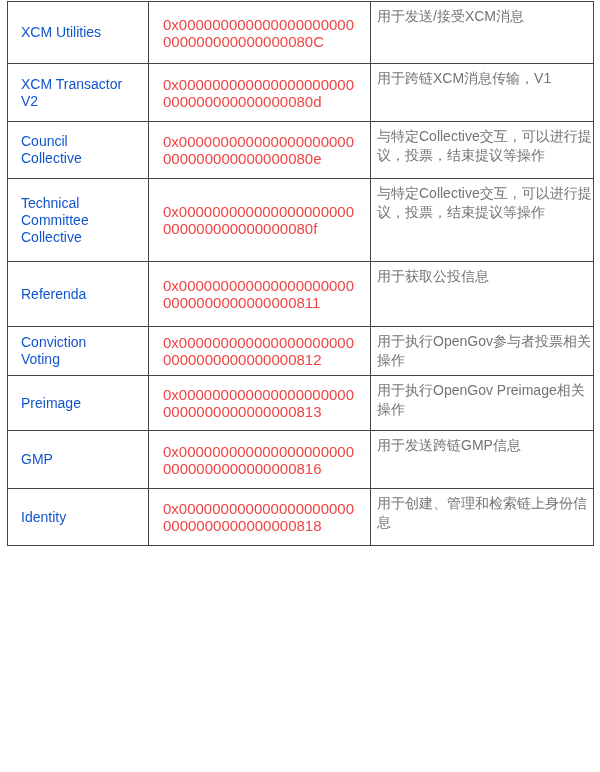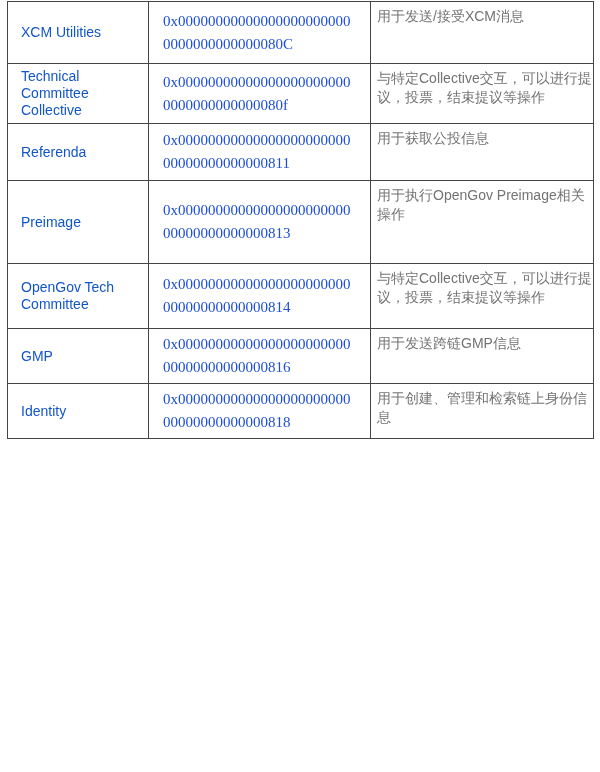--- a/index.html
+++ b/index.html
@@ -36,24 +36,23 @@
   }
   td.c1 a {
     color: #1155cc;
     cursor: pointer;
     margin-top: 36px;
   }
   td.c2 {
     vertical-align: middle;
     padding: 4px 15px 4px 14px;
     font-size: 15px;
-    line-height: 23px;
-    color: #1d4ed8;
+    line-height: 17px;
+    color: #ef4444;
     word-break: break-all;
-    font-family: Liberation Serif, serif;
   }
   td.c3 {
     vertical-align: top;
     padding: 5px 0 5px 6px;
     font-size: 14px;
     line-height: 19px;
     color: #737373;
   }
   
   tr:nth-child(1)  { height: 62px; }
@@ -80,38 +79,48 @@
         <col class="col-address">
         <col class="col-desc">
     </colgroup>
     <tbody>
       <tr>
         <td class="c1"><a>XCM Utilities</a></td>
         <td class="c2"><span>0x000000000000000000000000000000000000080C</span></td>
         <td class="c3"><span>用于发送/接受XCM消息</span></td>
       </tr>
       <tr>
+        <td class="c1"><a>XCM Transactor V2</a></td>
+        <td class="c2"><span>0x000000000000000000000000000000000000080d</span></td>
+        <td class="c3"><span>用于跨链XCM消息传输，V1</span></td>
+      </tr>
+      <tr>
+        <td class="c1"><a>Council Collective</a></td>
+        <td class="c2"><span>0x000000000000000000000000000000000000080e</span></td>
+        <td class="c3"><span>与特定Collective交互，可以进行提议，投票，结束提议等操作</span></td>
+      </tr>
+      <tr>
         <td class="c1"><a>Technical Committee Collective</a></td>
         <td class="c2"><span>0x000000000000000000000000000000000000080f</span></td>
         <td class="c3"><span>与特定Collective交互，可以进行提议，投票，结束提议等操作</span></td>
       </tr>
       <tr>
         <td class="c1"><a>Referenda</a></td>
         <td class="c2"><span>0x0000000000000000000000000000000000000811</span></td>
         <td class="c3"><span>用于获取公投信息</span></td>
       </tr>
       <tr>
+        <td class="c1"><a>Conviction Voting</a></td>
+        <td class="c2"><span>0x0000000000000000000000000000000000000812</span></td>
+        <td class="c3"><span>用于执行OpenGov参与者投票相关操作</span></td>
+      </tr>
+      <tr>
         <td class="c1"><a>Preimage</a></td>
         <td class="c2"><span>0x0000000000000000000000000000000000000813</span></td>
         <td class="c3"><span>用于执行OpenGov Preimage相关操作</span></td>
-      </tr>
-      <tr>
-        <td class="c1"><a>OpenGov Tech Committee</a></td>
-        <td class="c2"><span>0x0000000000000000000000000000000000000814</span></td>
-        <td class="c3"><span>与特定Collective交互，可以进行提议，投票，结束提议等操作</span></td>
       </tr>
       <tr>
         <td class="c1"><a>GMP</a></td>
         <td class="c2"><span>0x0000000000000000000000000000000000000816</span></td>
         <td class="c3"><span>用于发送跨链GMP信息</span></td>
       </tr>
       <tr>
         <td class="c1"><a>Identity</a></td>
         <td class="c2"><span>0x0000000000000000000000000000000000000818</span></td>
         <td class="c3"><span>用于创建、管理和检索链上身份信息</span></td>

